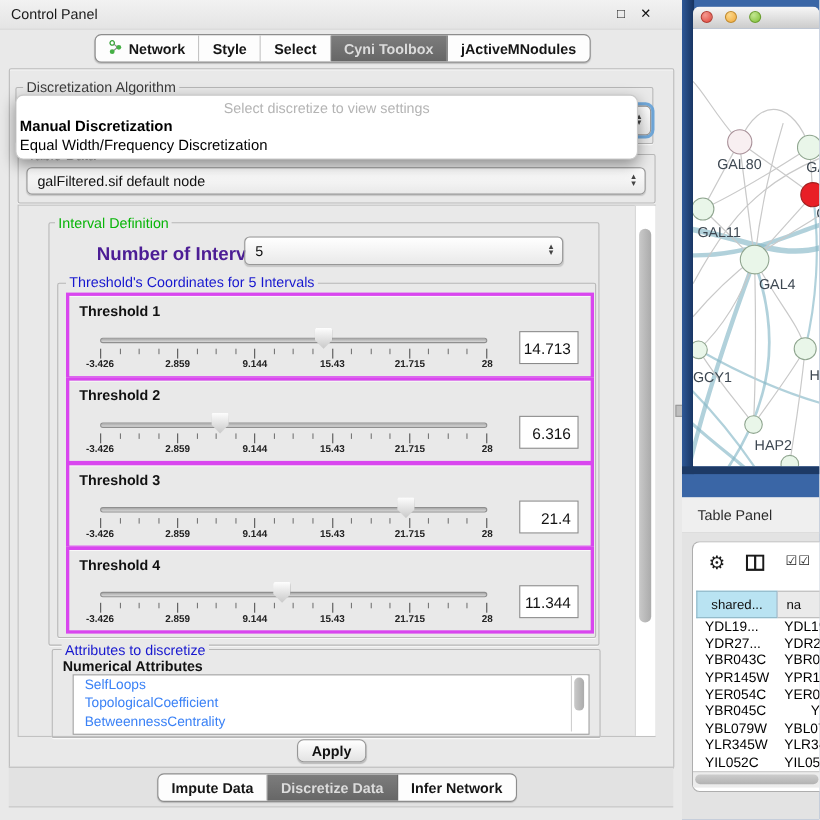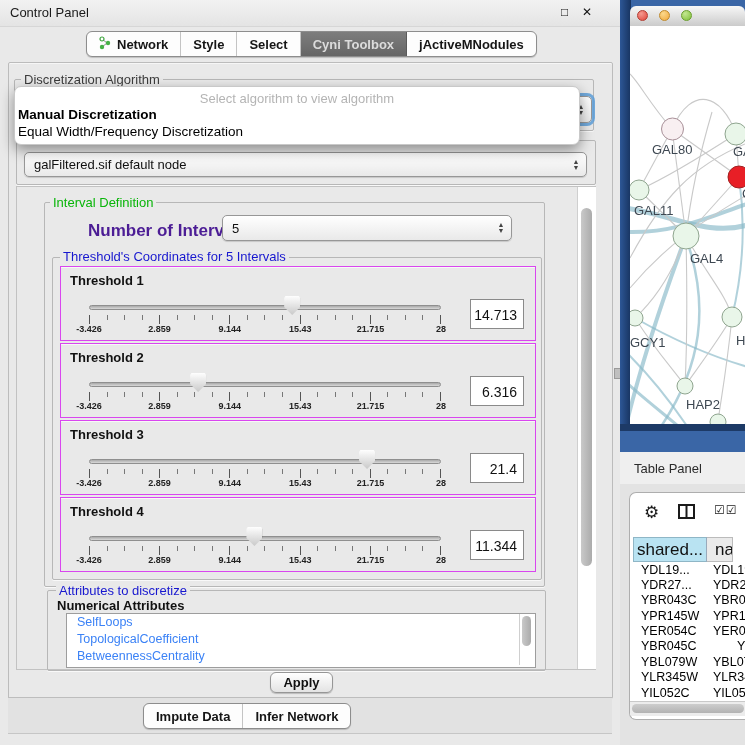--- a/index.html
+++ b/index.html
@@ -34,21 +34,21 @@
   .lbl-dark{color:#3c3c3c;}
 
   
   .combo{background:linear-gradient(#ffffff,#e9e9e9);border:1px solid #979797;border-radius:5px;
          box-shadow:0 1px 1px rgba(0,0,0,.15);display:flex;align-items:center;font-size:13px;color:#111;}
   .combo .cval{flex:1;padding-left:9px;overflow:hidden;white-space:nowrap;}
   .combo .stepper{width:20px;display:flex;flex-direction:column;align-items:center;justify-content:center;
                   font-size:7px;line-height:6px;color:#444;}
 
   
-  .thr-panel{background:#e9e9e9;border:1px solid #d946ef;box-shadow:inset 0 1px 0 #f8f8f8;}
+  .thr-panel{background:#e9e9e9;border:3px solid #d946ef;box-shadow:inset 0 1px 0 #f8f8f8;}
   .thr-label{position:absolute;left:9px;top:6px;font-size:13px;font-weight:bold;color:#111;}
   .track{position:absolute;left:28px;width:352px;top:38px;height:5px;border-radius:3px;
          background:linear-gradient(#a9a9a9,#d9d9d9);border:1px solid #8f8f8f;box-sizing:border-box;}
   .thumb{position:absolute;top:29px;width:16px;height:19px;margin-left:-8px;
          background:linear-gradient(#fefefe,#c9c9c9);
          clip-path:polygon(8% 0,92% 0,100% 10%,100% 58%,50% 100%,0 58%,0 10%);
          filter:drop-shadow(0 1px 1px rgba(0,0,0,.45));}
   .ticks{position:absolute;left:28px;width:352px;top:48px;height:9px;display:flex;justify-content:space-between;}
   .tick{width:1px;background:#777;height:5px;}
   .tick.major{height:9px;background:#555;}
@@ -93,21 +93,21 @@
   #light-green{left:51px;background:radial-gradient(circle at 35% 30%,#c3e791,#7fbf36);border:1px solid #6a9e2e;}
   #net-canvas{left:10px;top:26px;width:115px;height:398px;background:#fff;overflow:hidden;}
   #win-shadow{left:0;top:424px;width:125px;height:7px;background:#1d3a66;}
 
   #table-panel-bar{left:0;top:452px;width:125px;height:32px;background:#efefef;border-bottom:1px solid #c2c2c2;}
   #table-panel-bar .t{position:absolute;left:14px;top:9px;font-size:13px;color:#2b2b2b;}
   #table-bg{left:0;top:484px;width:125px;height:261px;background:#e3e3e3;}
   #table-card{left:9px;top:492px;width:116px;height:226px;background:#fff;border:1px solid #aeaeae;
               border-radius:7px 0 0 7px;border-right:none;overflow:hidden;}
   .ticon{position:absolute;color:#1a1a1a;}
-  #tbl-header{position:absolute;left:3px;top:44px;width:100px;height:25px;display:flex;font-size:17px;}
+  #tbl-header{position:absolute;left:3px;top:44px;width:113px;height:25px;display:flex;font-size:12px;}
   #tbl-header .h1{width:74px;background:#b9e3f2;border:1px solid #8fb6c6;border-right:1px solid #9ab;
                   display:flex;align-items:center;justify-content:center;color:#111;box-sizing:border-box;}
   #tbl-header .h2{flex:1;background:#eaeaea;border:1px solid #bbb;border-left:none;display:flex;
                   align-items:center;padding-left:8px;color:#111;box-sizing:border-box;overflow:hidden;}
   .trow{position:absolute;left:3px;width:113px;height:15.4px;font-size:12.5px;color:#000;display:flex;}
   .trow .c1{width:74px;padding-left:8px;box-sizing:border-box;overflow:hidden;white-space:nowrap;}
   .trow .c2{flex:1;padding-left:6px;overflow:hidden;white-space:nowrap;}
   #hscroll{position:absolute;left:0px;top:208px;width:116px;height:14px;background:#ececec;border-top:1px solid #c9c9c9;}
   #hscroll .scroll-thumb{position:absolute;left:2px;top:2px;width:112px;height:9px;background:linear-gradient(#cdcdcd,#b2b2b2);}
 
@@ -350,27 +350,30 @@
       <div class="scroll-thumb" style="position:absolute;left:2px;top:2px;width:9px;height:30px;"></div>
     </div>
 
     <div class="abs btn" style="left:270px;top:672px;width:61px;height:19px;">Apply</div>
 
     <div id="bottom-strip" class="abs"></div>
     <div class="abs segbar" style="left:143px;top:703px;">
       <div class="seg">
           <span>Impute Data</span>
         </div>
+      <div class="seg sel">
+          <span>Discretize Data</span>
+        </div>
       <div class="seg">
           <span>Infer Network</span>
         </div>
     </div>
 
     <div id="algo-popup" class="abs">
-      <div class="hint">Select algorithm to view algorithm</div>
+      <div class="hint">Select discretize to view settings</div>
       <div class="opt bold">Manual Discretization</div>
       <div class="opt">Equal Width/Frequency Discretization</div>
     </div>
   </div>
 
   <div class="abs" style="left:614px;top:368px;width:5px;height:9px;background:#bfbfbf;border:1px solid #9a9a9a;"></div>
 
   <div id="right-panel" class="abs">
     <div id="navy-strip" class="abs"></div>
 

